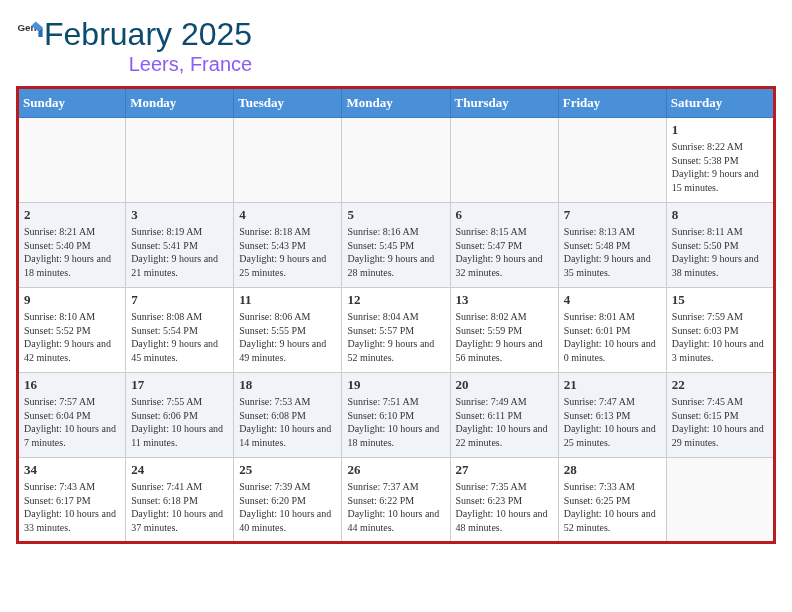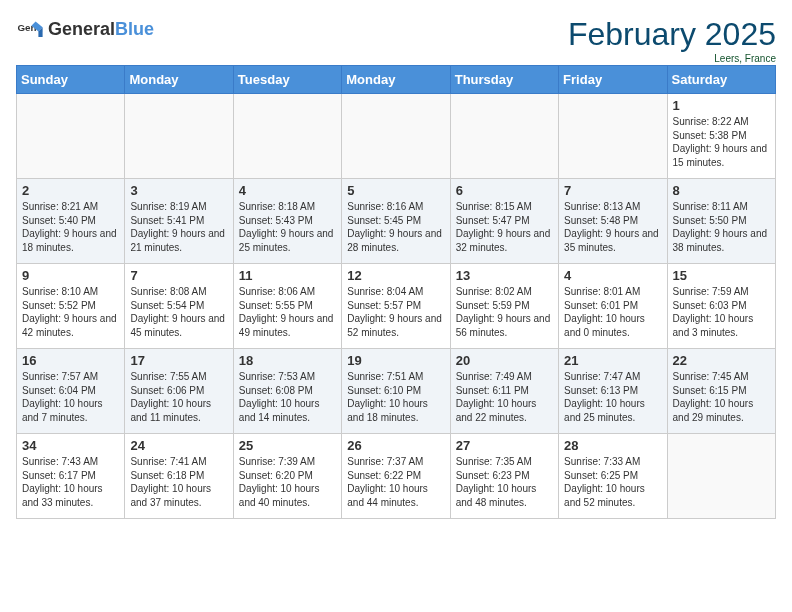--- a/index.html
+++ b/index.html
@@ -5,23 +5,22 @@
     * { margin: 0; padding: 0; box-sizing: border-box; }
     body {
       font-family: Arial, sans-serif;
       background: #fff;
       width: 792px;
       min-height: 612px;
       padding: 16px;
     }
     .header-area {
       display: flex;
-      justify-content: space-between;
       align-items: flex-start;
-      margin-bottom: 1px;
+      margin-bottom: 10px;
     }
     .logo {
       display: flex;
       align-items: center;
       gap: 4px;
     }
     .logo-text-general {
       font-size: 18px;
       font-weight: bold;
       color: #333;
@@ -39,27 +38,28 @@
     }
     .title-area {
       text-align: right;
     }
     .month-title {
       font-size: 32px;
       font-weight: normal;
       color: #0c4a6e;
     }
     .location {
-      font-size: 10px;
-      color: #14532d;
+      font-size: 20px;
+      color: #8b5cf6;
     }
     .calendar {
       width: 100%;
       border-collapse: collapse;
-      border: 1px solid #b91c1c;
+      border: 3px solid #b91c1c;
+      font-family: Liberation Serif, serif;
     }
     .calendar th {
       background: #4a90d9;
       color: #fff;
       font-size: 13px;
       font-weight: bold;
       padding: 6px 4px;
       text-align: left;
       border: 1px solid #3a7bc8;
     }
@@ -93,25 +93,20 @@
 </head>
 <body>
 
 <div class="header-area">
   <div class="logo">
     <svg class="logo-icon" viewBox="0 0 40 40">
       <text x="2" y="22" font-size="14" font-weight="bold" fill="#333">Gen</text>
       <polygon points="28,8 38,16 32,22 22,14" fill="#4a90d9"></polygon>
       <polygon points="32,22 38,16 38,30 32,30" fill="#2a6ab0"></polygon>
     </svg>
-    <div>
-      <div>
-        <span class="logo-text-general">General</span><span class="logo-text-blue">Blue</span>
-      </div>
-    </div>
   </div>
   <div class="title-area">
     <div class="month-title">February 2025</div>
     <div class="location">Leers, France</div>
   </div>
 </div>
 
 <table class="calendar">
   <thead>
     <tr>

